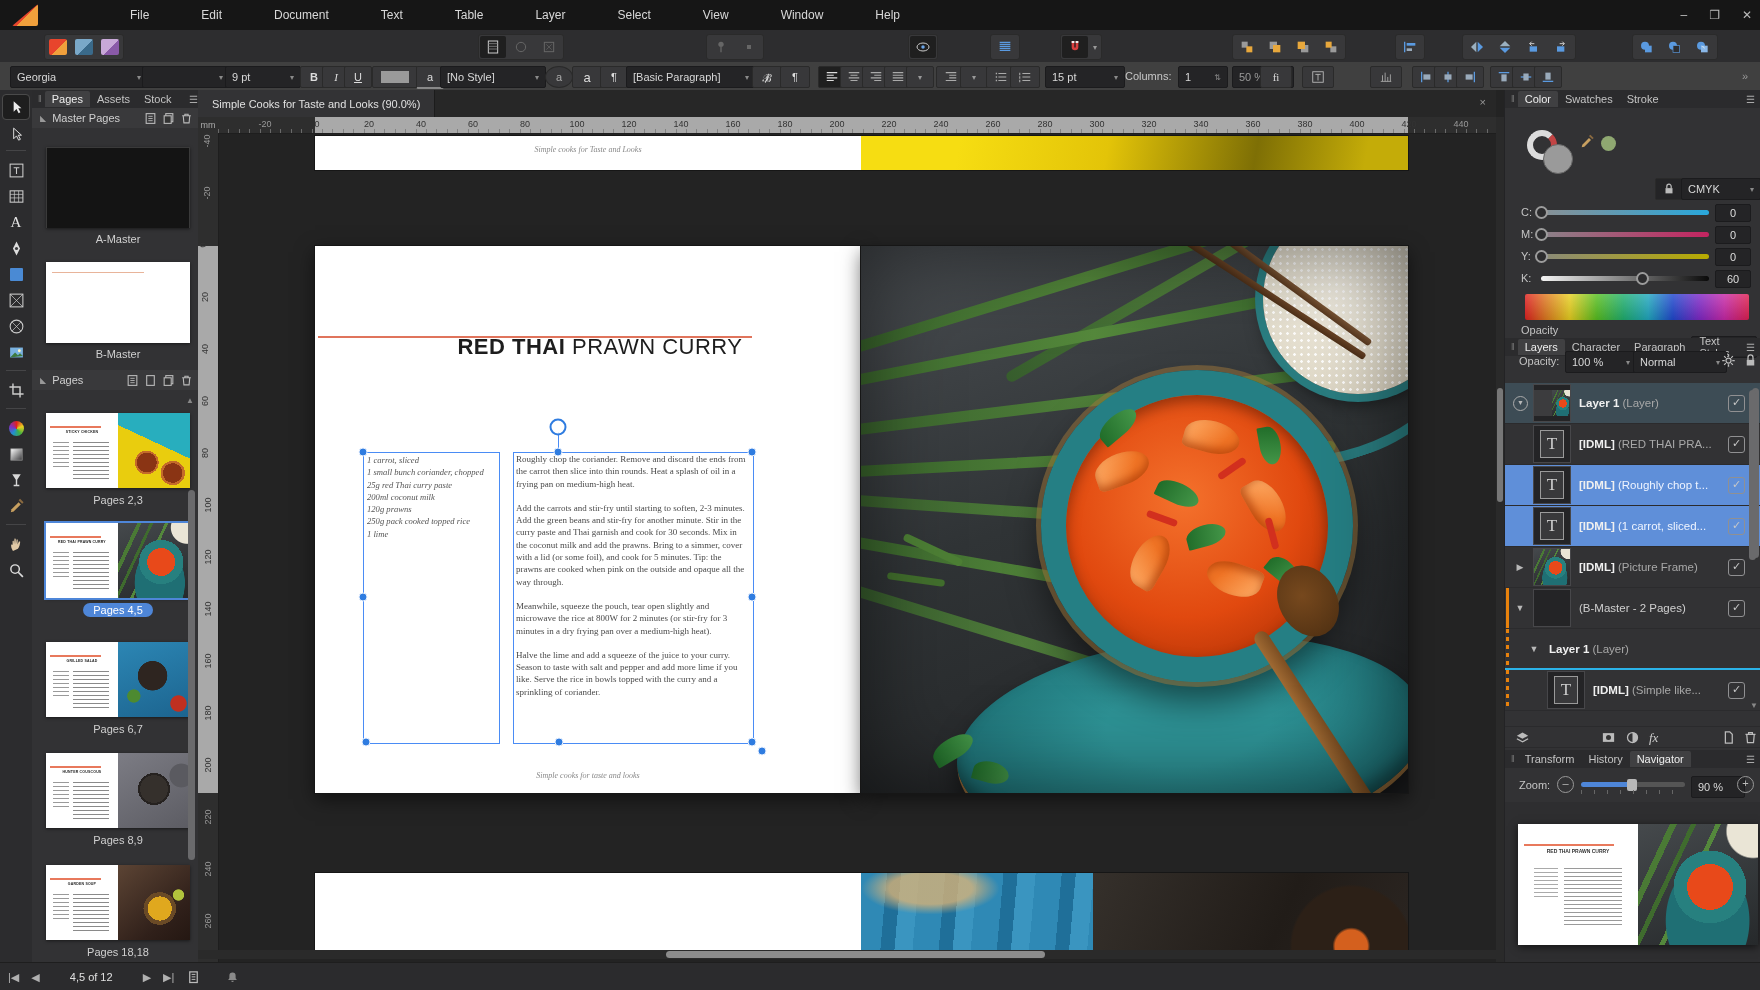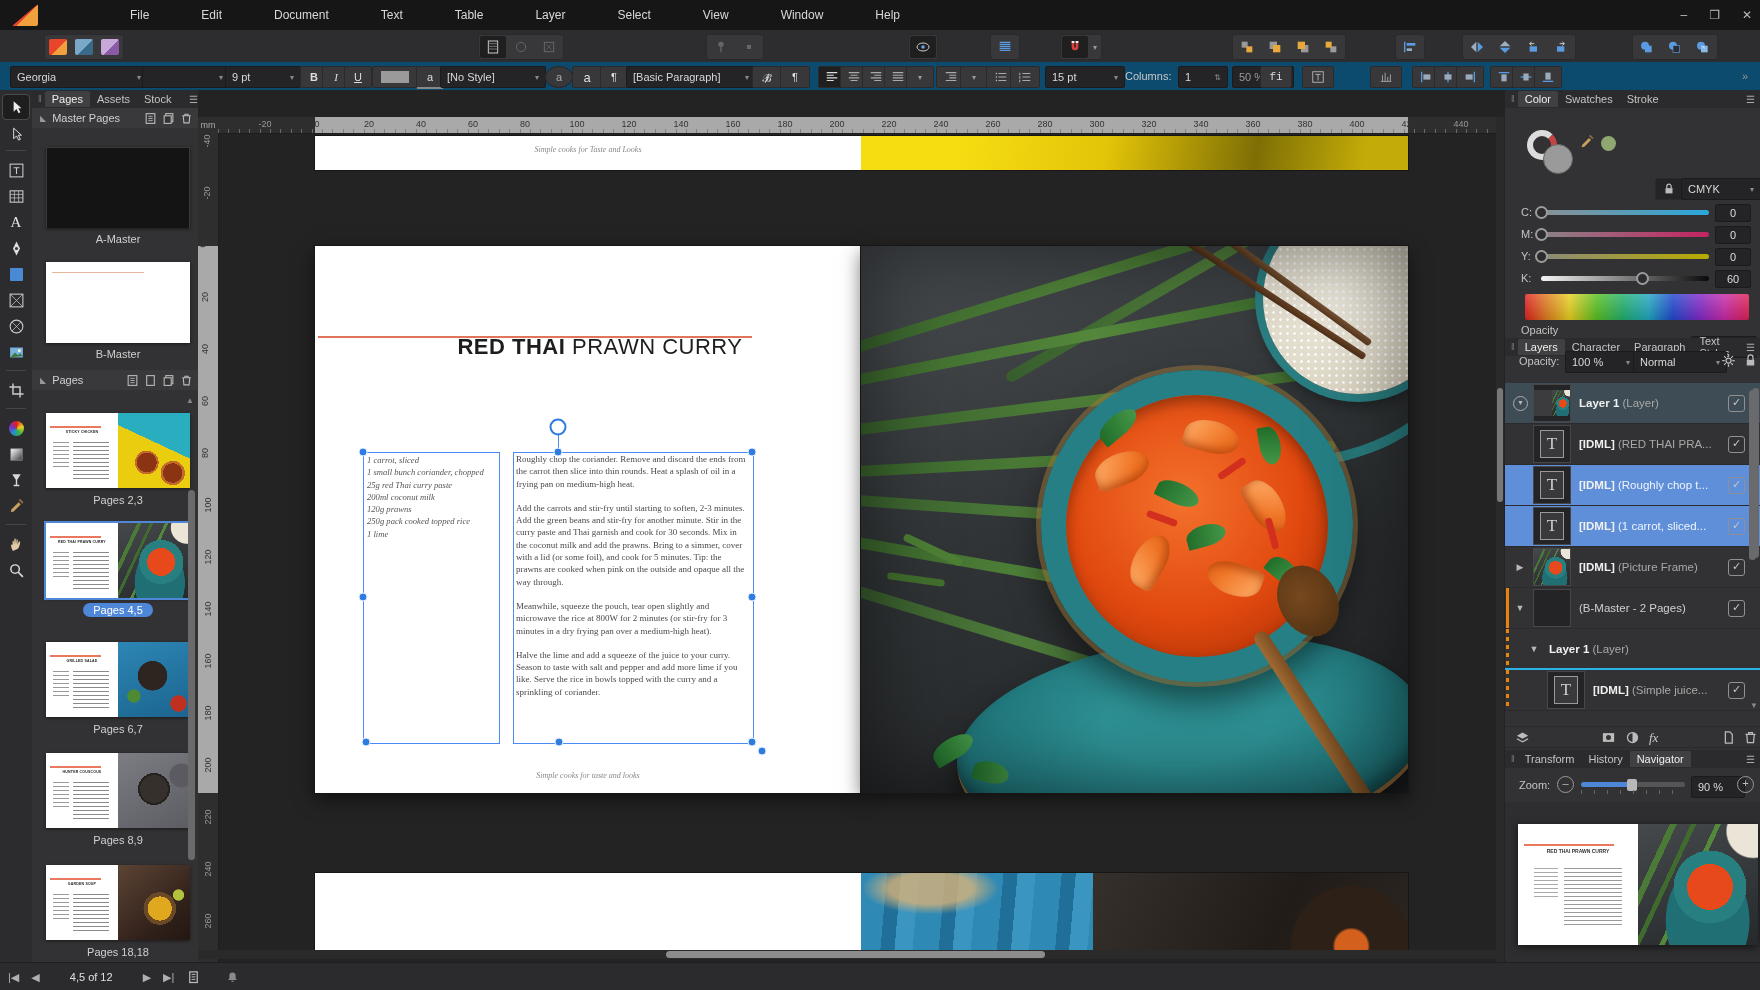--- a/index.html
+++ b/index.html
@@ -12,21 +12,21 @@
 .menu-item{color:#d8d8d8;font-size:12px;cursor:default}
 #applogo{position:absolute;left:12px;top:4px;width:26px;height:22px;background:linear-gradient(135deg,#e8452c 0 55%,#f0a03c 55%);clip-path:polygon(0 100%,100% 100%,100% 0);border-radius:2px}
 #winbtns{position:absolute;right:8px;top:0;height:30px;display:flex;align-items:center;gap:22px;color:#bbb;font-size:12px}
 #toolbar{left:0;top:30px;width:1760px;height:32px;background:#2d2d2f;border-bottom:1px solid #222}
 .tgroup{position:absolute;top:4px;display:flex;background:#38383a;border:1px solid #2a2a2a;border-radius:3px;height:24px}
 .tbtn{width:26px;height:22px;margin:1px;border-radius:2px;display:flex;align-items:center;justify-content:center}
 .tbtn.on{background:#1f1f1f}
 .tbtn svg{width:16px;height:16px}
 .persona{width:26px;height:24px;display:flex;align-items:center;justify-content:center;border-radius:3px}
 .plogo{width:18px;height:16px;border-radius:2px}
-#contextbar{left:0;top:62px;width:1760px;height:28px;background:#0c4a6e;border-bottom:1px solid #1f1f1f;display:flex;align-items:center}
+#contextbar{left:0;top:62px;width:1760px;height:28px;background:#404040;border-bottom:1px solid #1f1f1f;display:flex;align-items:center}
 .dd,.numbox{background:#242426;border:1px solid #1b1b1d;border-radius:2px;color:#d8d8d8;height:20px;display:flex;align-items:center;padding:0 6px;font-size:11px;position:absolute;top:4px}
 .arr{color:#8a8a8a;font-size:8px;margin-left:auto;padding-left:6px}
 .cbtn{position:absolute;top:4px;height:20px;min-width:20px;background:#38383a;border:1px solid #2a2a2a;border-radius:2px;display:flex;align-items:center;justify-content:center;color:#ddd;padding:0 3px}
 .cbtn.on{background:#1f1f1f}
 .cbtn svg{width:14px;height:14px}
 
 #toolstrip{left:0;top:90px;width:32px;height:872px;background:#2c2c2e;border-right:1px solid #242426}
 .tool{position:absolute;left:3px;width:26px;height:24px;display:flex;align-items:center;justify-content:center;border-radius:3px}
 .tool.on{background:#1e1e1e;outline:1px solid #4a4a4a}
 .tool svg{width:17px;height:17px}
@@ -397,21 +397,21 @@
     <div class="numbox" style="left:1232px;width:48px;color:#999">
         <span>50 %</span>
         <span class="arr">⇅</span>
       </div>
     <div class="cbtn" style="left:1302px;width:24px">
         <svg viewBox="0 0 16 16">
           <rect x="2" y="2" width="12" height="12" fill="none" stroke="#bbb"></rect>
           <path d="M5 5h6M8 5v7" stroke="#bbb"></path>
         </svg>
       </div>
-    <div class="cbtn" style="left:1260px;width:24px;font-family:Liberation Mono, monospace">fi</div>
+    <div class="cbtn" style="left:1260px;width:24px;font-family:Liberation Serif, serif">fi</div>
     <div class="cbtn" style="left:1370px;width:24px">
         <svg viewBox="0 0 16 16">
           <path d="M2 13h12M4 13V6M7 13V3M10 13V8M13 13V5" stroke="#aaa"></path>
         </svg>
       </div>
     <div class="cbtn" style="left:1412px;width:20px">
         <svg viewBox="0 0 16 16">
           <path d="M3 2v12" stroke="#5a9ae0" stroke-width="1.5"></path>
           <rect x="5" y="5" width="8" height="6" fill="#9ab"></rect>
         </svg>
@@ -644,20 +644,24 @@
           <div class="t-c2"></div>
         </div>
         <div class="tR mini-brown"></div>
       </div>
       <div class="plabel" style="top: 856px;"><span>Pages 18,18</span></div>
       <div class="vscroll" style="right: 3px; top: 400px; height: 370px;"></div>
       <span style="position: absolute; right: 4px; top: 306px; font-size: 8px; color: rgb(136, 136, 136);">▲</span>
     </div>
 
   <div class="abs" id="canvasbg"></div>
+  <div class="abs" id="doctabbar">
+    <div id="doctab">Simple Cooks for Taste and Looks (90.0%)</div>
+    <div id="tabclose">×</div>
+  </div>
   <div class="abs" id="rulercorner">mm</div>
   <div class="abs ruler" id="hruler">
     <div class="rlight" style="left:97px;top:0;width:1093px;height:16px"></div>
     <div class="tickset"></div>
   <span class="rlab" style="left: 47px; top: 2px; color: rgb(153, 153, 153);">-20</span>
       <span class="rlab" style="left: 99px; top: 2px; color: rgb(51, 51, 51);">0</span>
       <span class="rlab" style="left: 151px; top: 2px; color: rgb(51, 51, 51);">20</span>
       <span class="rlab" style="left: 203px; top: 2px; color: rgb(51, 51, 51);">40</span>
       <span class="rlab" style="left: 255px; top: 2px; color: rgb(51, 51, 51);">60</span>
       <span class="rlab" style="left: 307px; top: 2px; color: rgb(51, 51, 51);">80</span>
@@ -957,21 +961,21 @@
           <span class="exp" style="margin-left: 22px;">▼</span>
           <span class="lname"><b>Layer 1</b> <span style="color:#a8a8a8">(Layer)</span></span>
           <div style="position: absolute; left: 0px; bottom: -1px; width: 100%; height: 2px; background: rgb(43, 179, 232);"></div>
         </div>
         <div class="lrow" style="top: 287px;">
           <div style="position: absolute; left: 1px; top: 0px; width: 3px; height: 100%; background: repeating-linear-gradient(rgb(232, 130, 12) 0px, rgb(232, 130, 12) 4px, rgba(0, 0, 0, 0) 4px, rgba(0, 0, 0, 0) 8px);"></div>
           <span class="exp" style="margin-left: 22px;"></span>
           <div class="lthumb" style="margin-left: 6px;">
             <div class="tthumb">T</div>
           </div>
-          <span class="lname"><b>[IDML]</b> <span style="color:#a8a8a8">(Simple juice...</span></span>
+          <span class="lname"><b>[IDML]</b> <span style="color:#a8a8a8">(Simple like...</span></span>
           <div class="chk">✓</div>
         </div>
         <div class="vscroll" style="right: 2px; top: 5px; height: 170px;"></div>
         <span style="position: absolute; right: 3px; top: 318px; font-size: 8px; color: rgb(136, 136, 136);">▼</span>
       </div>
     <div class="vscroll" style="left:1749px;top:390px;height:170px;position:fixed"></div>
     <div class="rp" style="top:636px;height:22px;border-top:1px solid #2a2a2c;border-bottom:1px solid #2a2a2c">
       <span class="icob" style="position:absolute;left:10px;top:3px">
         <svg viewBox="0 0 24 24">
             <path d="M3 9l9-5 9 5-9 5z" fill="#bbb"></path>

